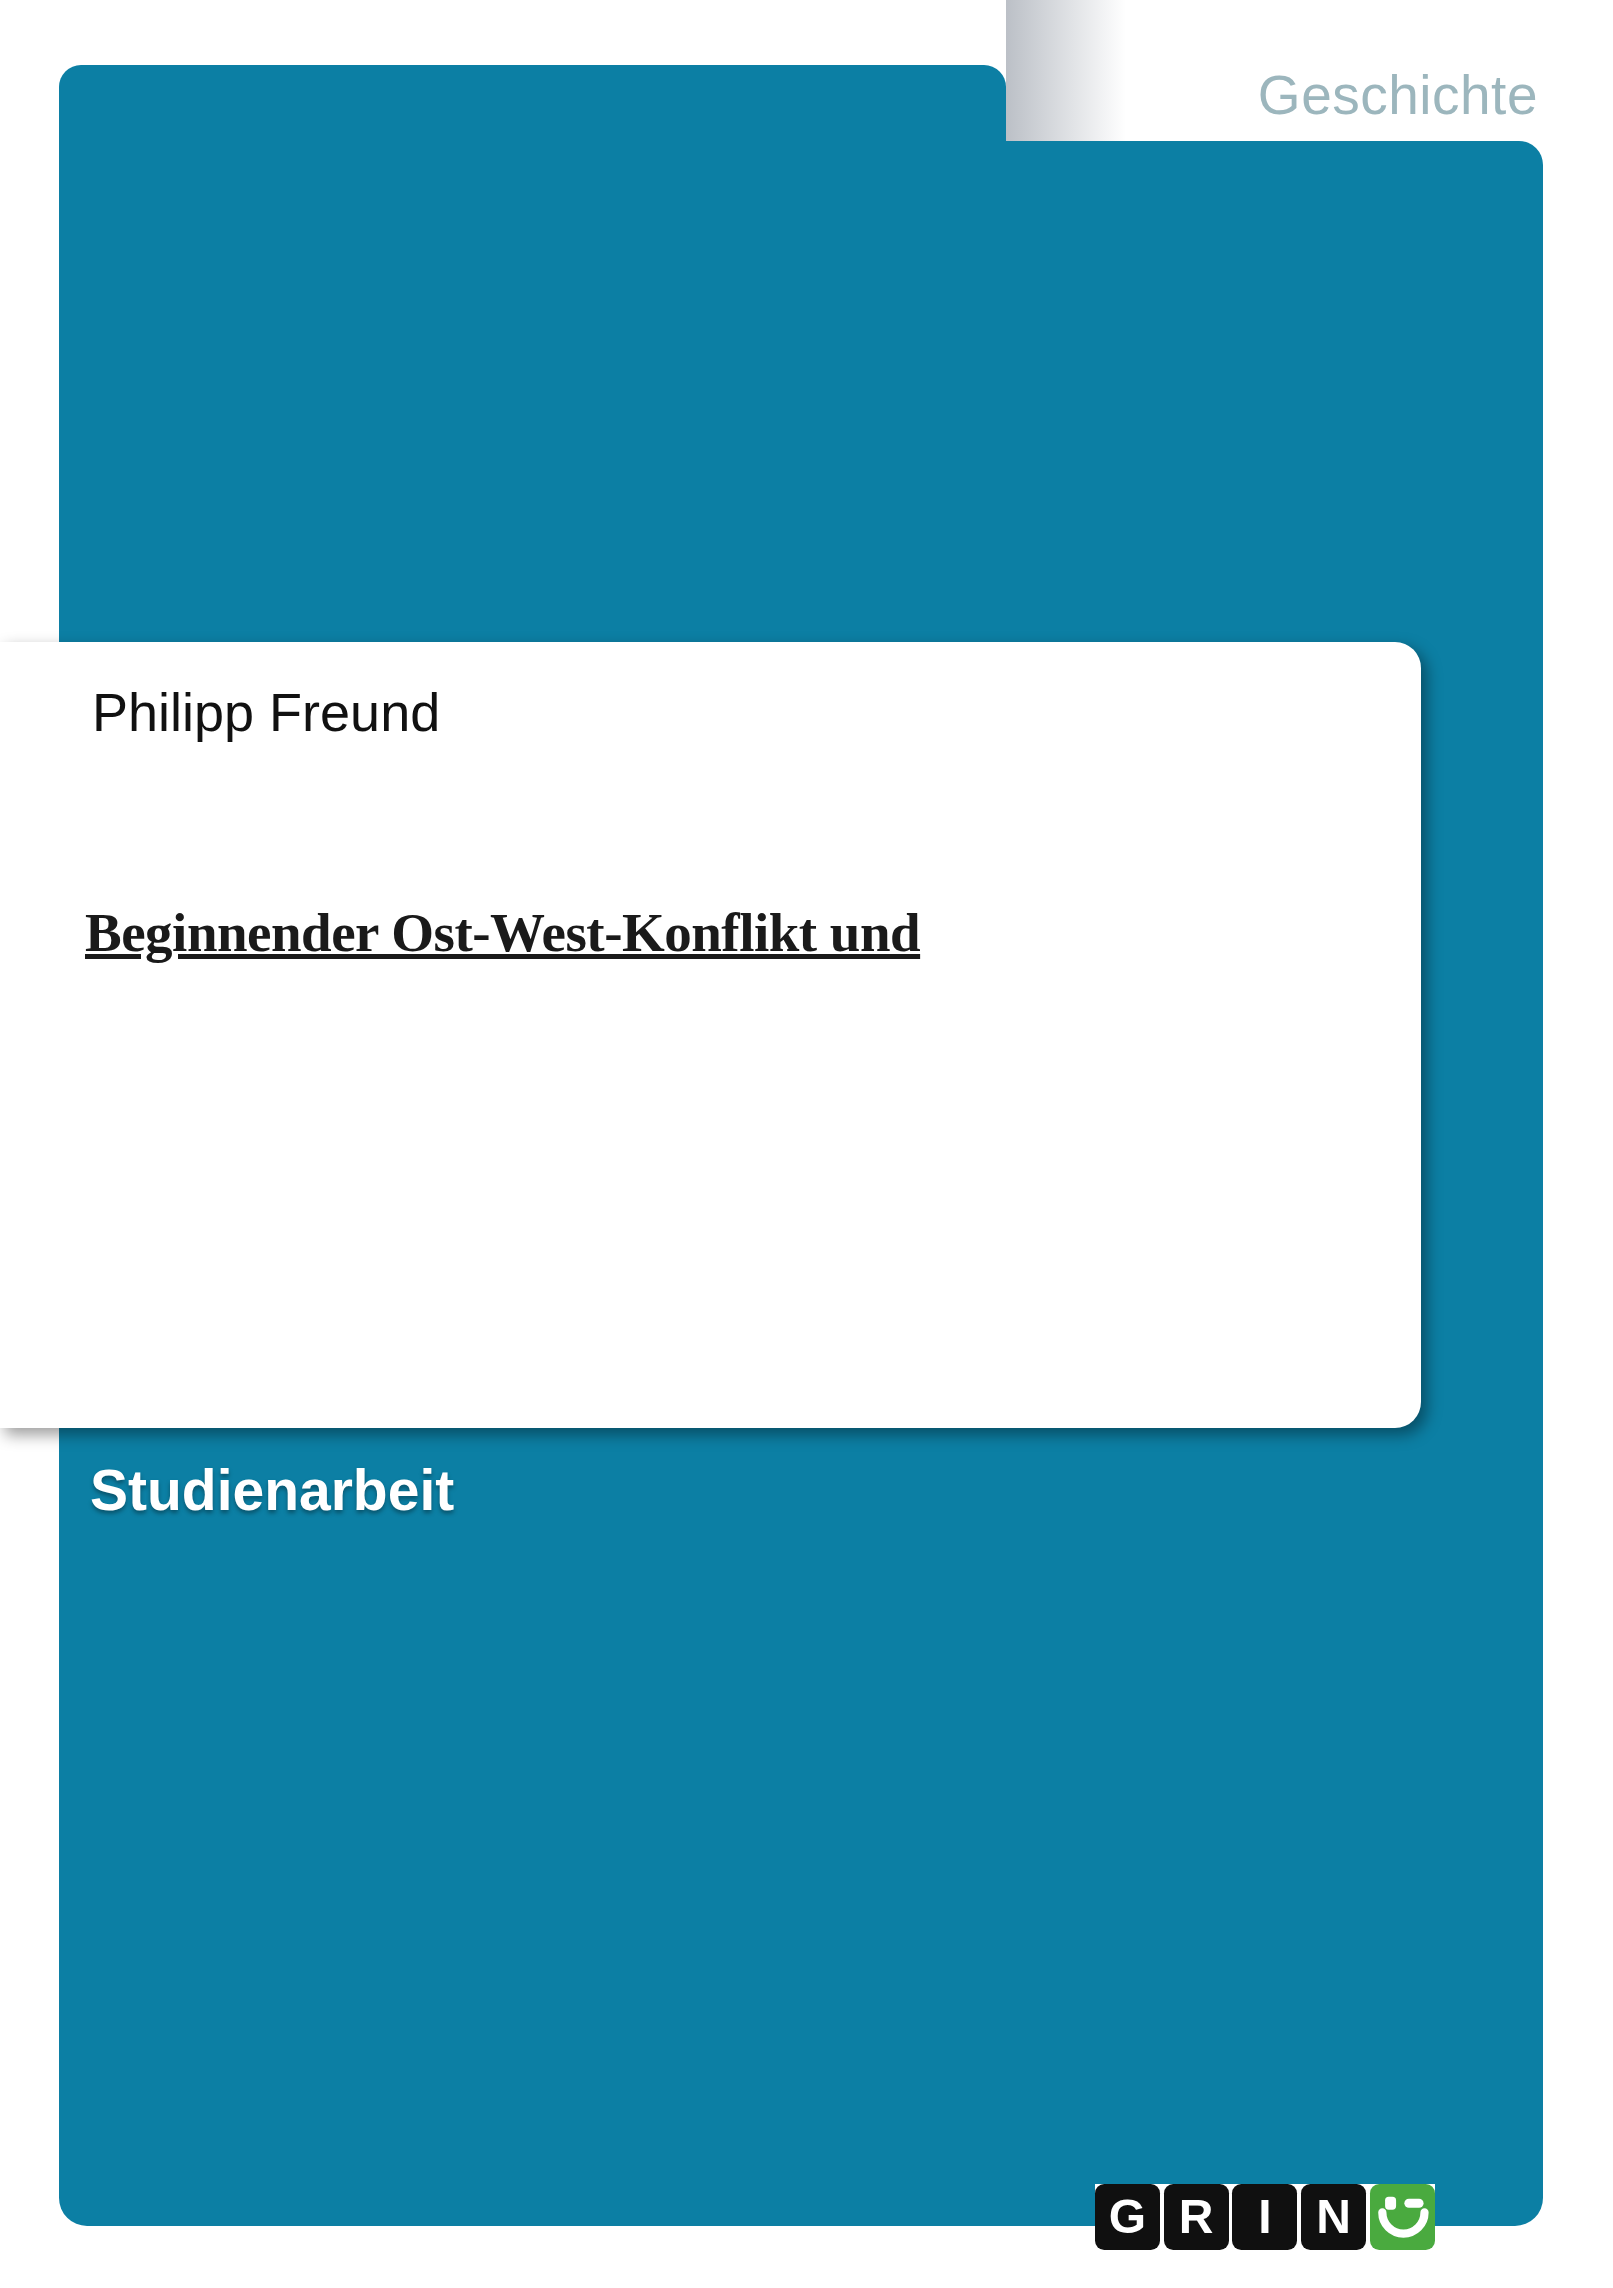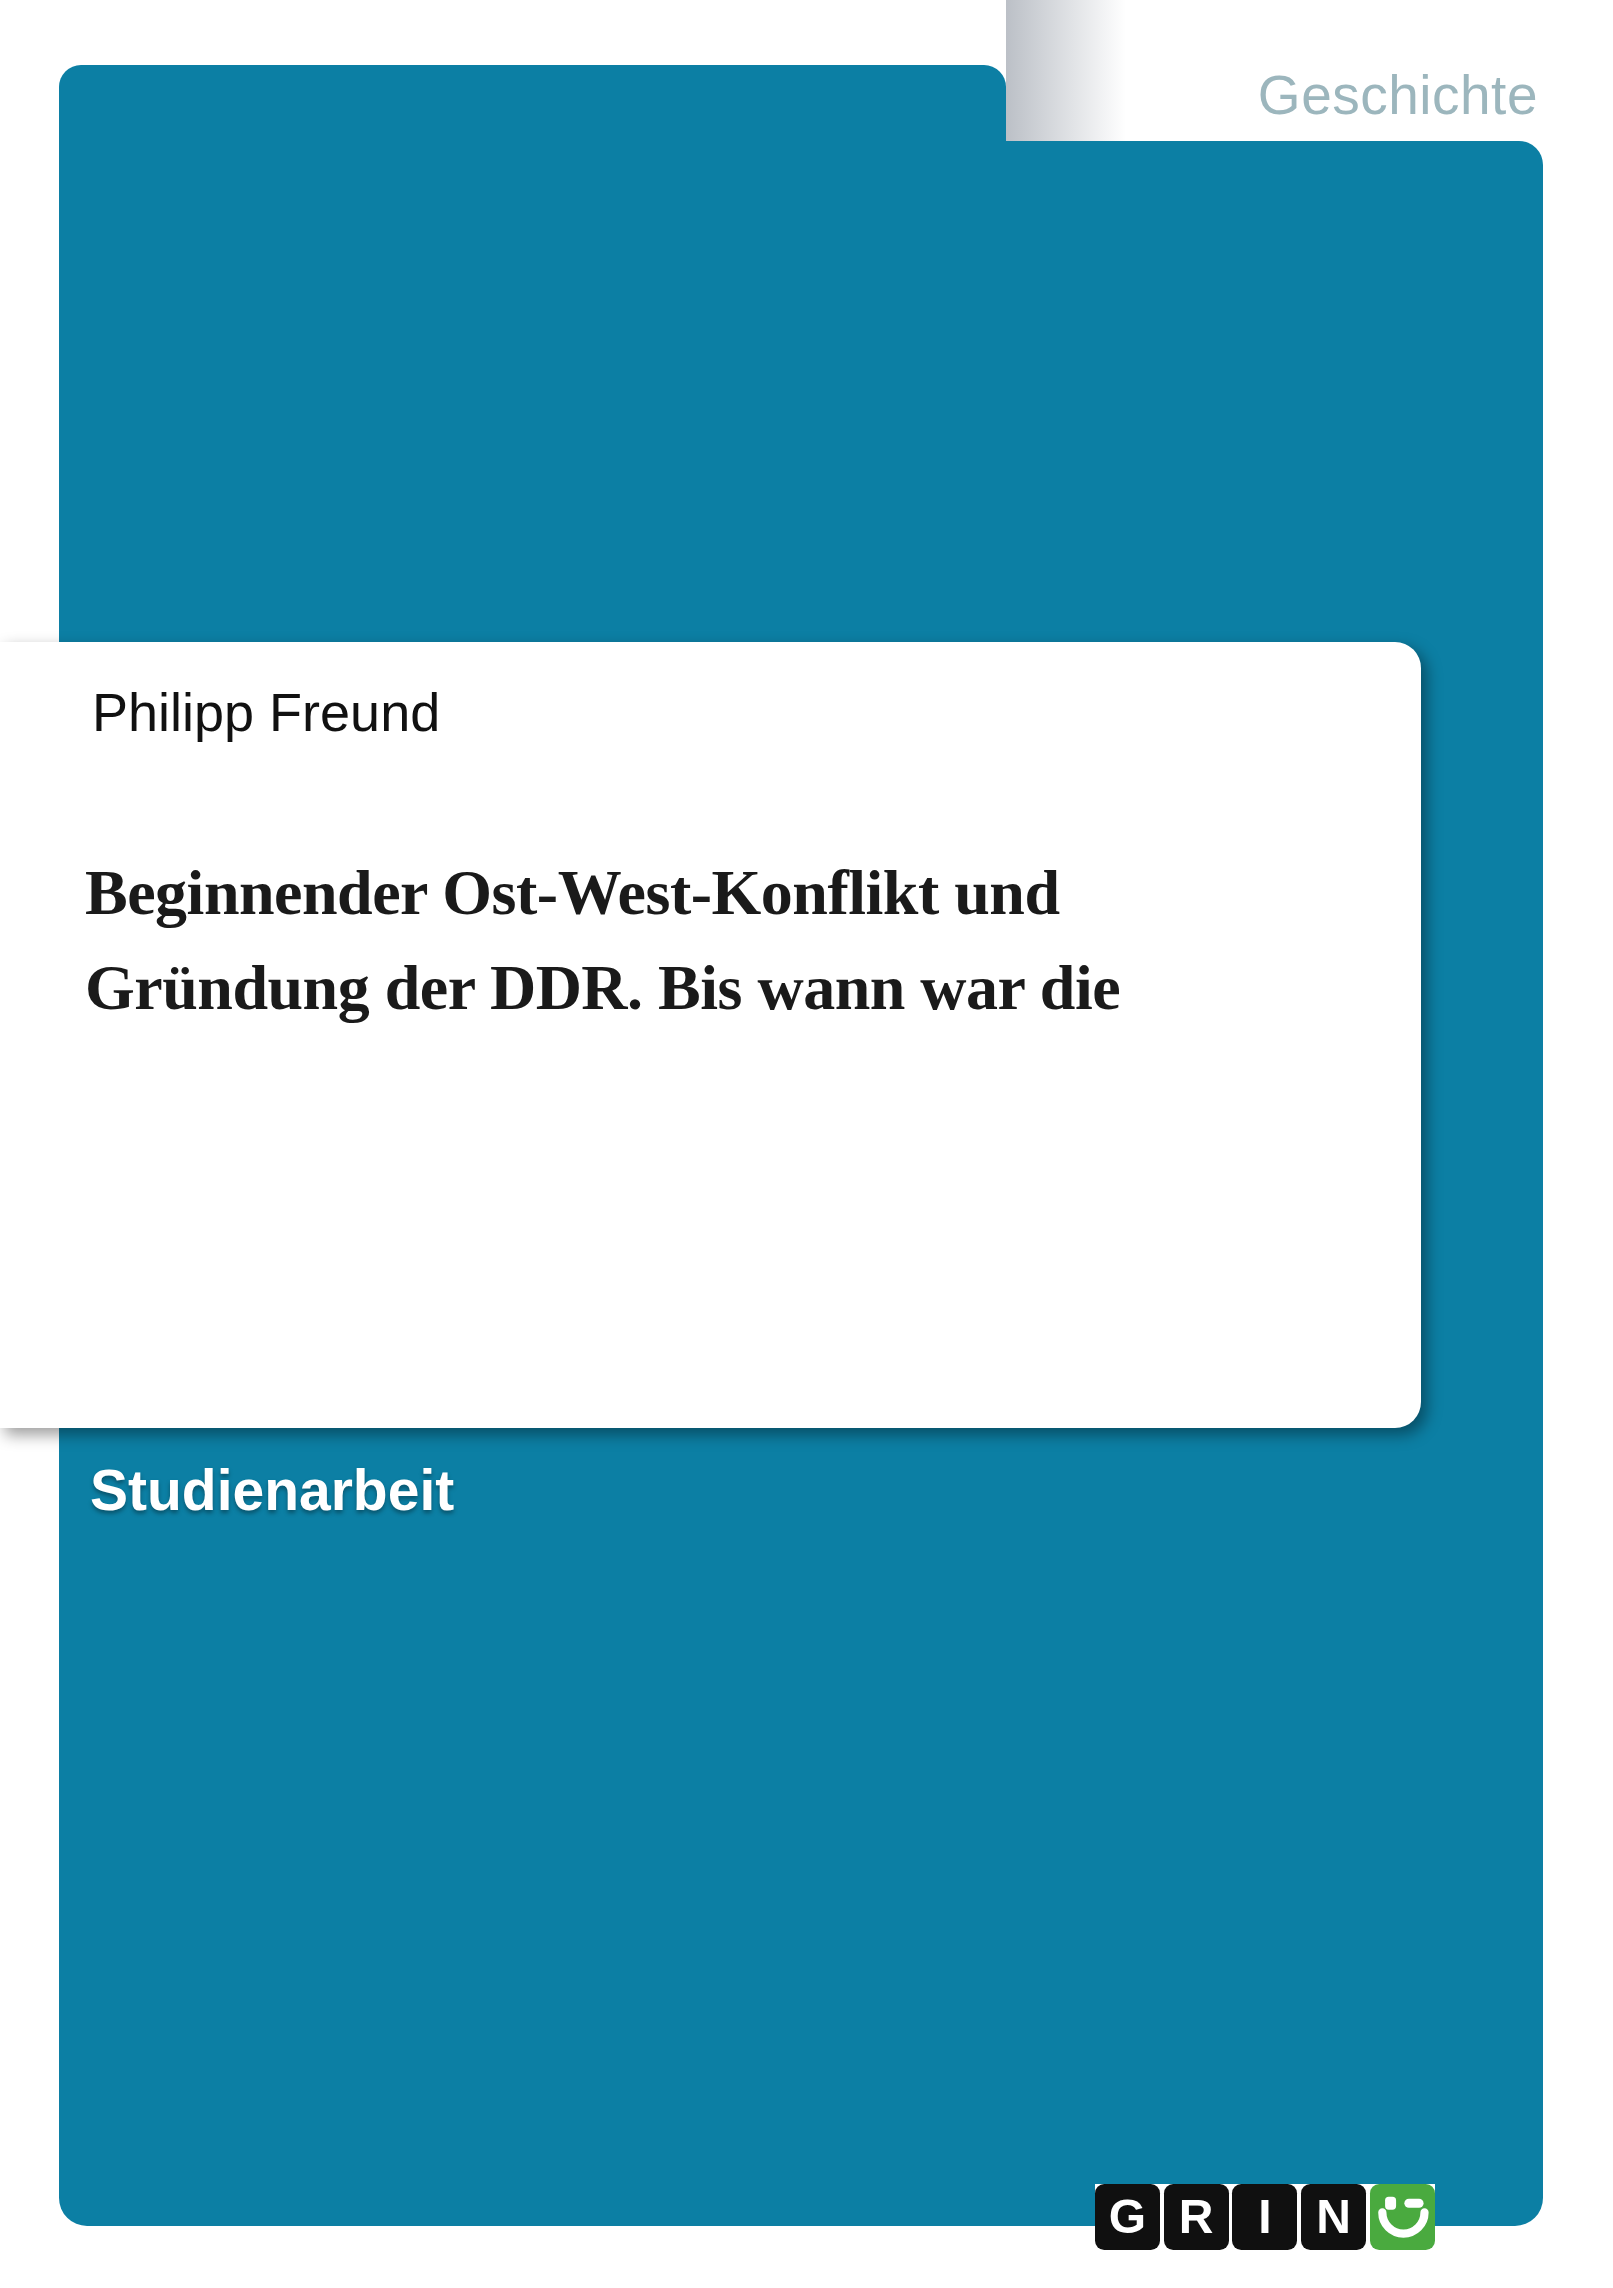--- a/index.html
+++ b/index.html
@@ -88,27 +88,28 @@
     font-size: 54px;
     line-height: 1;
     font-weight: 400;
     color: #111111;
     white-space: nowrap;
   }
 
   .book-title {
     position: absolute;
     left: 85px;
-    top: 845px;
+    top: 885px;
     font-family: "Liberation Serif", serif;
-    font-size: 64px;
+    font-size: 55px;
     line-height: 95px;
     font-weight: 700;
     color: var(--title-text, #1a1a1a);
     letter-spacing: -0.5px;
+    text-decoration: underline;
   }
   .book-title .title-line {
     white-space: nowrap;
   }
 
   .document-type {
     position: absolute;
     left: 90px;
     top: 1462px;
     font-size: 57px;
@@ -159,21 +160,20 @@
 
 <div class="top-band"></div>
 <div class="category-label">Geschichte</div>
 
 <div class="title-card"></div>
 
 <div class="author-name">Philipp Freund</div>
 
 <div class="book-title">
   <div class="title-line">Beginnender Ost-West-Konflikt und</div>
-  <div class="title-line">Gründung der DDR. Bis wann war die</div>
 </div>
 
 <div class="document-type">Studienarbeit</div>
 
 <div class="grin-logo">
   <div class="grin-tile">G</div>
   <div class="grin-tile">R</div>
   <div class="grin-tile">I</div>
   <div class="grin-tile">N</div>
   <div class="grin-tile green">

